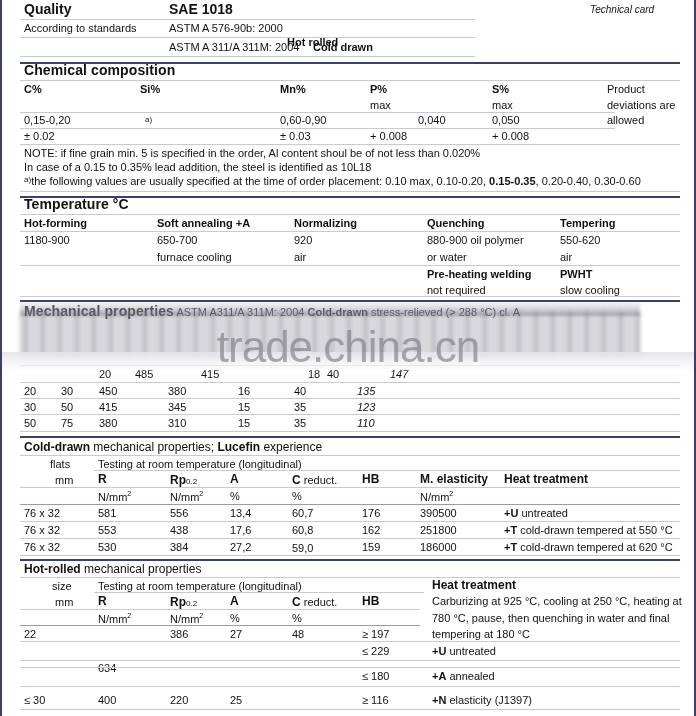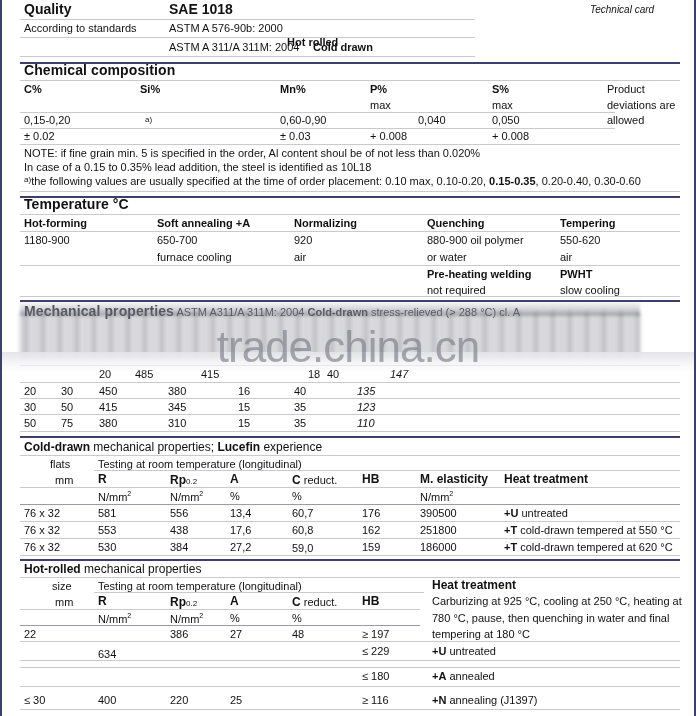--- a/index.html
+++ b/index.html
@@ -332,21 +332,21 @@
 
   <div style="position:absolute; left:96px; top:612px;"><span>N/mm</span><span class="sup">2</span></div>
   <div style="position:absolute; left:168px; top:612px;"><span>N/mm</span><span class="sup">2</span></div>
   <div class="t" style="left:228px; top:612px;">%</div>
   <div class="t" style="left:290px; top:612px;">%</div>
   <div class="t" style="left:430px; top:612px;">780 °C, pause, then quenching in water and final</div>
 
   <div class="rule mid" style="left:18px; top:625px; width:400px;"></div>
 
   <div class="t" style="left:22px;  top:628px;text-align:right;">22</div>
-  <div class="t" style="left:96px;  top:648px;">634</div>
+  <div class="t" style="left:96px;  top:662px;">634</div>
   <div class="t" style="left:168px; top:628px;">386</div>
   <div class="t" style="left:228px; top:628px;">27</div>
   <div class="t" style="left:290px; top:628px;">48</div>
   <div class="t" style="left:360px; top:628px;">≥ 197</div>
   <div class="t" style="left:430px; top:628px;">tempering at 180 °C</div>
 
   <div class="rule" style="left:18px; top:641px; width:660px;"></div>
 
   <div class="t" style="left:360px; top:645px;">≤ 229</div>
   <div style="position:absolute; left:430px; top:645px; white-space:nowrap;"><span class="b">+U</span><span> untreated</span></div>
@@ -357,21 +357,21 @@
   <div class="t" style="left:360px; top:670px;">≤ 180</div>
   <div style="position:absolute; left:430px; top:670px; white-space:nowrap;"><span class="b">+A</span><span> annealed</span></div>
 
   <div class="rule" style="left:18px; top:686px; width:660px;"></div>
 
   <div class="t" style="left:22px;  top:694px;">≤ 30</div>
   <div class="t" style="left:96px;  top:694px;">400</div>
   <div class="t" style="left:168px; top:694px;">220</div>
   <div class="t" style="left:228px; top:694px;">25</div>
   <div class="t" style="left:360px; top:694px;">≥ 116</div>
-  <div style="position:absolute; left:430px; top:694px; white-space:nowrap;"><span class="b">+N</span><span> annealing  (J1397)</span></div>
+  <div style="position:absolute; left:430px; top:694px; white-space:nowrap;"><span class="b">+N</span><span> elasticity  (J1397)</span></div>
 
   <div class="rule" style="left:18px; top:709px; width:660px;"></div>
 
   <div id="smear2"></div>
   <div id="smear"></div>
   <div id="fadeband"></div>
   <div id="watermark">trade.china.cn</div>
 
 </div>
 </div>

